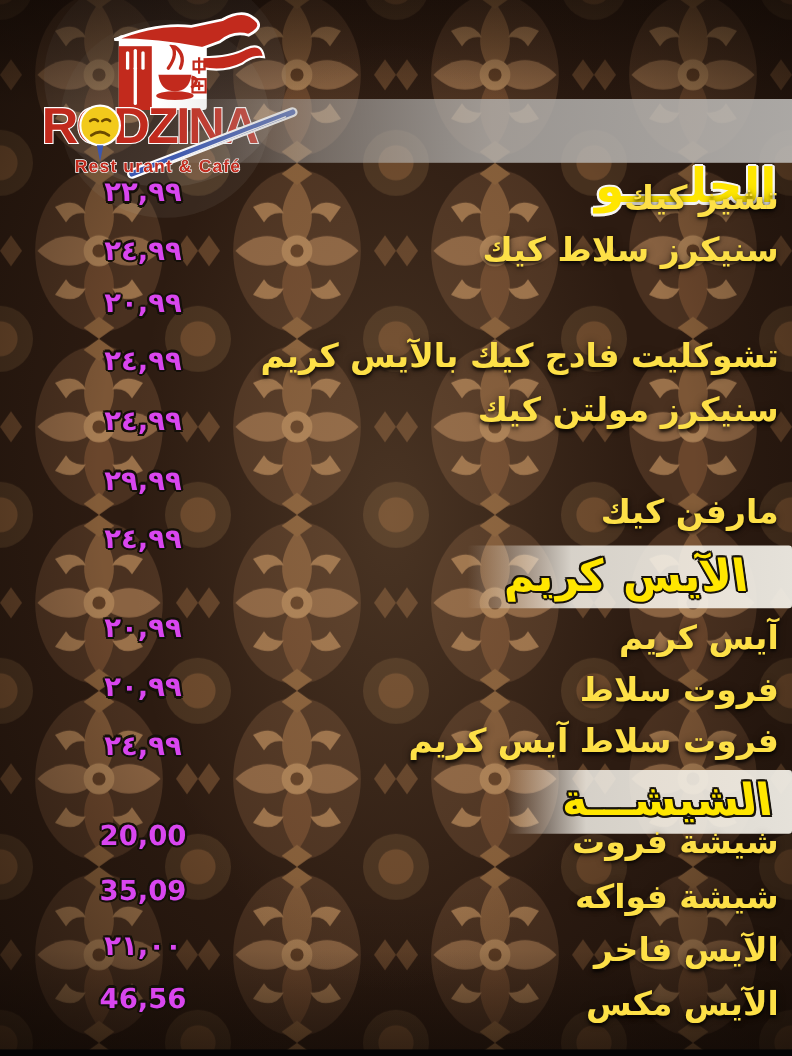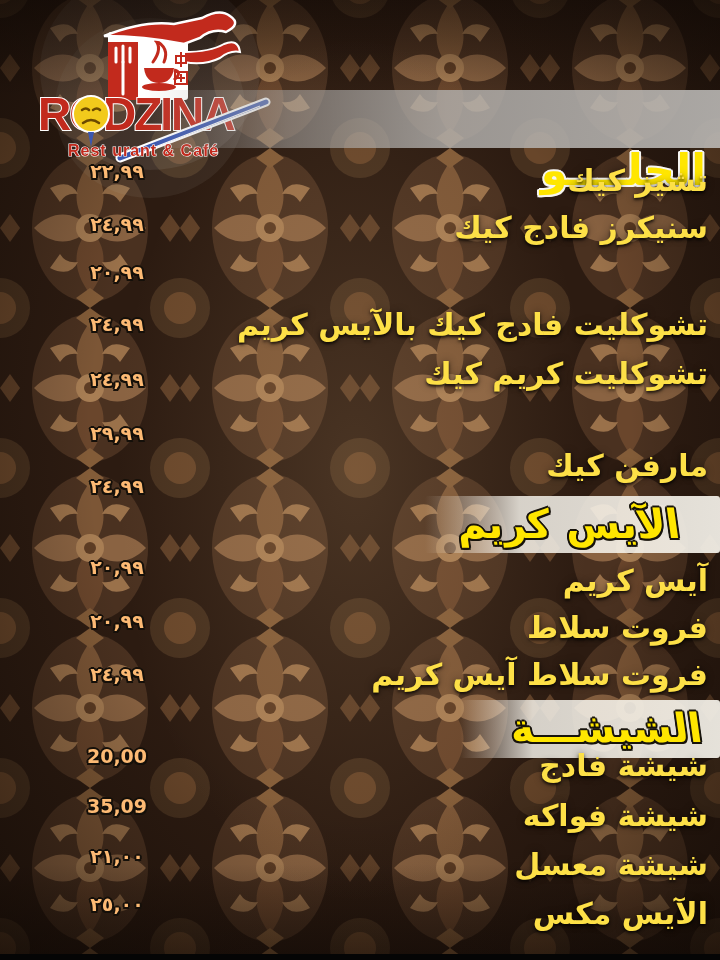--- a/index.html
+++ b/index.html
@@ -24,22 +24,22 @@
     background:linear-gradient(to right, rgba(242,239,231,0) 0%, rgba(243,240,232,0.85) 28%, rgba(246,243,235,0.92) 100%);}
   .heading{position:absolute;margin:0;font-weight:800;color:#ffe600;white-space:nowrap;direction:rtl;}
   .h1{top:97px;right:14px;font-size:43px;
     text-shadow:2px 0 #f6f5f2,-2px 0 #f6f5f2,0 2px #f6f5f2,0 -2px #f6f5f2,1.5px 1.5px #f6f5f2,-1.5px -1.5px #f6f5f2,1.5px -1.5px #f6f5f2,-1.5px 1.5px #f6f5f2;margin-top:48px;}
   .h2{top:501px;right:40px;font-size:40px;transform:skewX(8deg);
     text-shadow:2px 0 #17130c,-2px 0 #17130c,0 2px #17130c,0 -2px #17130c,1.5px 1.5px #17130c,-1.5px -1.5px #17130c,1.5px -1.5px #17130c,-1.5px 1.5px #17130c;}
   .h3{top:705px;right:18px;font-size:40px;transform:skewX(8deg);
     text-shadow:2px 0 #17130c,-2px 0 #17130c,0 2px #17130c,0 -2px #17130c,1.5px 1.5px #17130c,-1.5px -1.5px #17130c,1.5px -1.5px #17130c,-1.5px 1.5px #17130c;}
   .iname{position:absolute;right:12px;direction:rtl;white-space:nowrap;color:#fde047;
     font-size:30px;font-weight:bold;text-shadow:0 2px 3px rgba(0,0,0,0.75),0 0 8px rgba(0,0,0,0.45);}
-  .price{position:absolute;left:42px;width:150px;text-align:center;direction:rtl;white-space:nowrap;
-    color:#fdba74;font-size:19px;font-weight:800;
+  .price{position:absolute;left:55px;width:150px;text-align:center;direction:rtl;white-space:nowrap;
+    color:#d946ef;font-size:25px;font-weight:800;
     text-shadow:2px 0 #15100a,-2px 0 #15100a,0 2px #15100a,0 -2px #15100a,1.5px 1.5px #15100a,-1.5px -1.5px #15100a,1.5px -1.5px #15100a,-1.5px 1.5px #15100a;}
   .logo{position:absolute;left:34px;top:6px;width:240px;height:158px;}
   .bottom-strip{position:absolute;left:0;bottom:0;width:720px;height:6px;background:#050505;}
 </style>
 </head>
 <body>
 
 <div class="stage">
 
   <svg class="bg-svg" width="720" height="960" viewBox="0 0 720 960" preserveAspectRatio="none" aria-hidden="true">
@@ -124,29 +124,29 @@
     </g>
     <text x="34" y="150" font-family="Liberation Sans, sans-serif" font-size="16" font-weight="bold" fill="#c22a1d" stroke="#ffffff" stroke-width="1.2" paint-order="stroke" letter-spacing="1">Rest urant &amp; Café</text>
   </svg>
 
   <div class="band band1"></div>
   <h2 class="heading h1">الحلــــو</h2>
 
   <span class="iname" style="top:163px">تشيز كيك</span>
   <span class="price" style="top:160px">٢٢,٩٩</span>
 
-  <span class="iname" style="top:210px">سنيكرز فادج كيك</span>
+  <span class="iname" style="top:210px">سنيكرز سلاط كيك</span>
   <span class="price" style="top:213px">٢٤,٩٩</span>
 
   <span class="price" style="top:261px">٢٠,٩٩</span>
 
   <span class="iname" style="top:307px">تشوكليت فادج كيك بالآيس كريم</span>
   <span class="price" style="top:313px">٢٤,٩٩</span>
 
-  <span class="iname" style="top:356px">تشوكليت كريم كيك</span>
+  <span class="iname" style="top:356px">سنيكرز مولتن كيك</span>
   <span class="price" style="top:368px">٢٤,٩٩</span>
 
   <span class="price" style="top:422px">٢٩,٩٩</span>
 
   <span class="iname" style="top:448px">مارفن كيك</span>
   <span class="price" style="top:475px">٢٤,٩٩</span>
 
   <div class="band band2"></div>
   <h2 class="heading h2">الآيس كريم</h2>
 
@@ -155,26 +155,26 @@
 
   <span class="iname" style="top:610px">فروت سلاط</span>
   <span class="price" style="top:610px">٢٠,٩٩</span>
 
   <span class="iname" style="top:657px">فروت سلاط آيس كريم</span>
   <span class="price" style="top:663px">٢٤,٩٩</span>
 
   <div class="band band3"></div>
   <h2 class="heading h3">الشيشـــة</h2>
 
-  <span class="iname" style="top:748px">شيشة فادج</span>
+  <span class="iname" style="top:748px">شيشة فروت</span>
   <span class="price" style="top:745px">20,00</span>
 
   <span class="iname" style="top:798px">شيشة فواكه</span>
   <span class="price" style="top:795px">35,09</span>
 
-  <span class="iname" style="top:847px">شيشة معسل</span>
+  <span class="iname" style="top:847px">الآيس فاخر</span>
   <span class="price" style="top:845px">٢١,٠٠</span>
 
   <span class="iname" style="top:896px">الآيس مكس</span>
-  <span class="price" style="top:893px">٢٥,٠٠</span>
+  <span class="price" style="top:893px">46,56</span>
 
   <div class="bottom-strip"></div>
 </div>
 
 </body></html>

